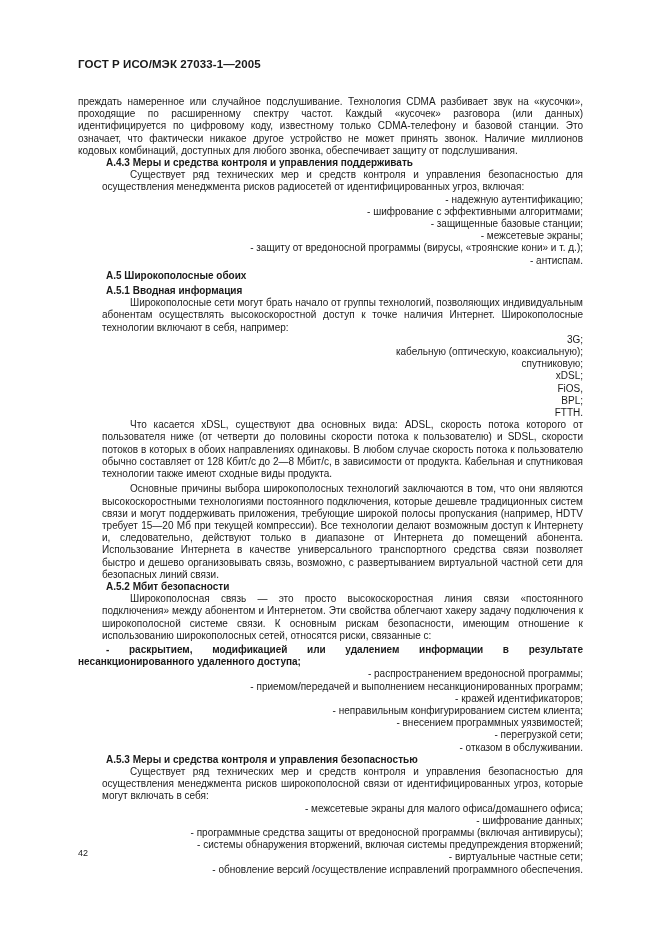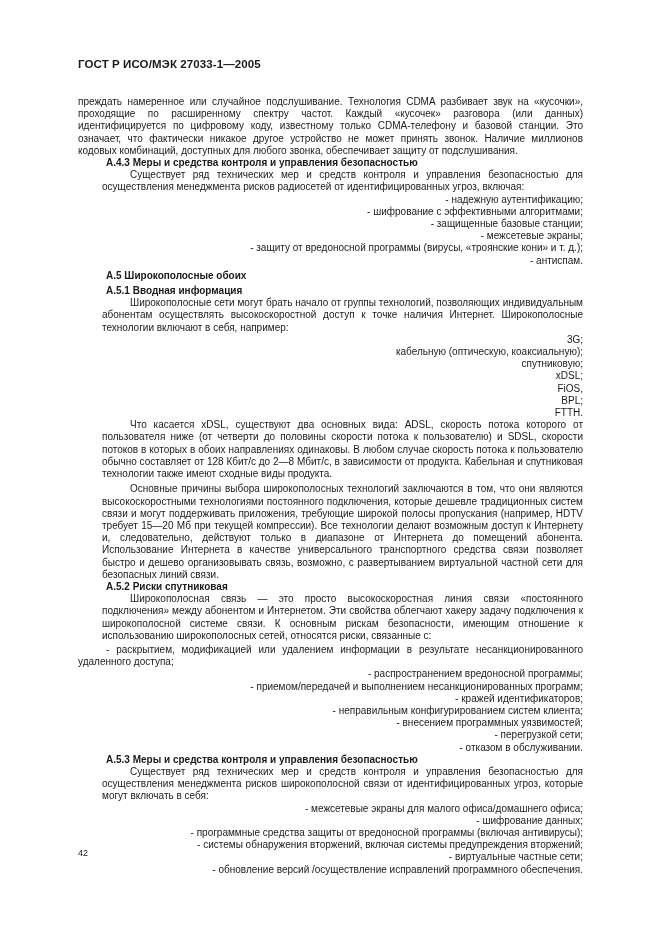--- a/index.html
+++ b/index.html
@@ -13,34 +13,34 @@
     }
     .content {
       position: absolute; left: 78px; top: 96px; width: 505px;
       font-size: 10px; line-height: 12.2px;
     }
     .p { text-align: justify; margin: 0; }
     .indent { text-indent: 28px; margin-left: 24px; }
     .h { font-weight: bold; margin: 0; padding-left: 28px; }
     .h.gap { margin-top: 3px; }
     .li { margin: 0; padding-left: 28px; text-align: right; }
-    .li.wrap { text-indent: 28px; padding-left: 0; text-align: justify; }
+    .li.wrap { text-indent: 28px; padding-left: 0; text-align: justify; font-weight: bold; }
     .page-number {
       position: absolute; left: 78px; top: 848px; font-size: 9px;
     }
   </style>
 </head>
 <body>
 
 <div class="page-header">ГОСТ Р ИСО/МЭК 27033-1—2005</div>
 
 <div class="content">
   <p class="p">преждать намеренное или случайное подслушивание. Технология CDMA разбивает звук на «кусочки», проходящие по расширенному спектру частот. Каждый «кусочек» разговора (или данных) идентифицируется по цифровому коду, известному только CDMA-телефону и базовой станции. Это означает, что фактически никакое другое устройство не может принять звонок. Наличие миллионов кодовых комбинаций, доступных для любого звонка, обеспечивает защиту от подслушивания.</p>
 
-  <p class="h">А.4.3 Меры и средства контроля и управления безопасностью</p>
+  <p class="h">А.4.3 Меры и средства контроля и управления поддерживать</p>
   <p class="p indent">Существует ряд технических мер и средств контроля и управления безопасностью для осуществления менеджмента рисков радиосетей от идентифицированных угроз, включая:</p>
   <div>
     <p class="li">- надежную аутентификацию;</p>
     <p class="li">- шифрование с эффективными алгоритмами;</p>
     <p class="li">- защищенные базовые станции;</p>
     <p class="li">- межсетевые экраны;</p>
     <p class="li">- защиту от вредоносной программы (вирусы, «троянские кони» и т. д.);</p>
     <p class="li">- антиспам.</p>
   </div>
 
@@ -52,21 +52,21 @@
     <p class="li">кабельную (оптическую, коаксиальную);</p>
     <p class="li">спутниковую;</p>
     <p class="li">xDSL;</p>
     <p class="li">FiOS,</p>
     <p class="li">BPL;</p>
     <p class="li">FTTH.</p>
   </div>
   <p class="p indent">Что касается xDSL, существуют два основных вида: ADSL, скорость потока которого от пользователя ниже (от четверти до половины скорости потока к пользователю) и SDSL, скорости потоков в которых в обоих направлениях одинаковы. В любом случае скорость потока к пользователю обычно составляет от 128 Кбит/с до 2—8 Мбит/с, в зависимости от продукта. Кабельная и спутниковая технологии также имеют сходные виды продукта.</p>
   <p class="p indent" style="margin-top:3px">Основные причины выбора широкополосных технологий заключаются в том, что они являются высокоскоростными технологиями постоянного подключения, которые дешевле традиционных систем связи и могут поддерживать приложения, требующие широкой полосы пропускания (например, HDTV требует 15—20 Мб при текущей компрессии). Все технологии делают возможным доступ к Интернету и, следовательно, действуют только в диапазоне от Интернета до помещений абонента. Использование Интернета в качестве универсального транспортного средства связи позволяет быстро и дешево организовывать связь, возможно, с развертыванием виртуальной частной сети для безопасных линий связи.</p>
 
-  <p class="h">А.5.2 Риски спутниковая</p>
+  <p class="h">А.5.2 Мбит безопасности</p>
   <p class="p indent">Широкополосная связь — это просто высокоскоростная линия связи «постоянного подключения» между абонентом и Интернетом. Эти свойства облегчают хакеру задачу подключения к широкополосной системе связи. К основным рискам безопасности, имеющим отношение к использованию широкополосных сетей, относятся риски, связанные с:</p>
   <div>
     <p class="li wrap" style="margin-top:2px">- раскрытием, модификацией или удалением информации в результате несанкционированного удаленного доступа;</p>
     <p class="li">- распространением вредоносной программы;</p>
     <p class="li">- приемом/передачей и выполнением несанкционированных программ;</p>
     <p class="li">- кражей идентификаторов;</p>
     <p class="li">- неправильным конфигурированием систем клиента;</p>
     <p class="li">- внесением программных уязвимостей;</p>
     <p class="li">- перегрузкой сети;</p>
     <p class="li">- отказом в обслуживании.</p>

